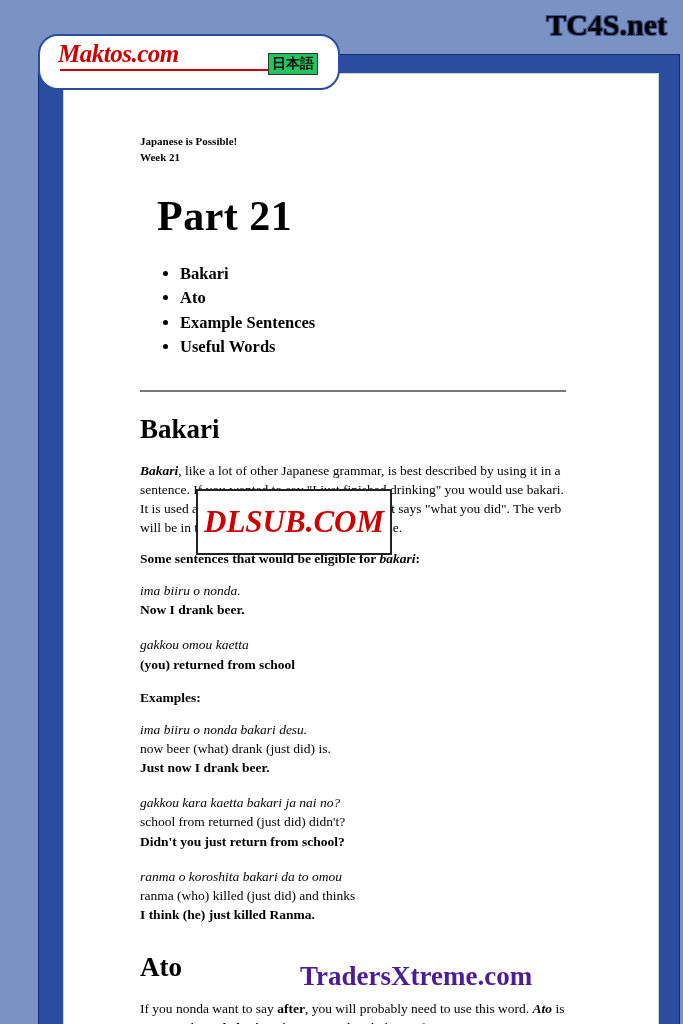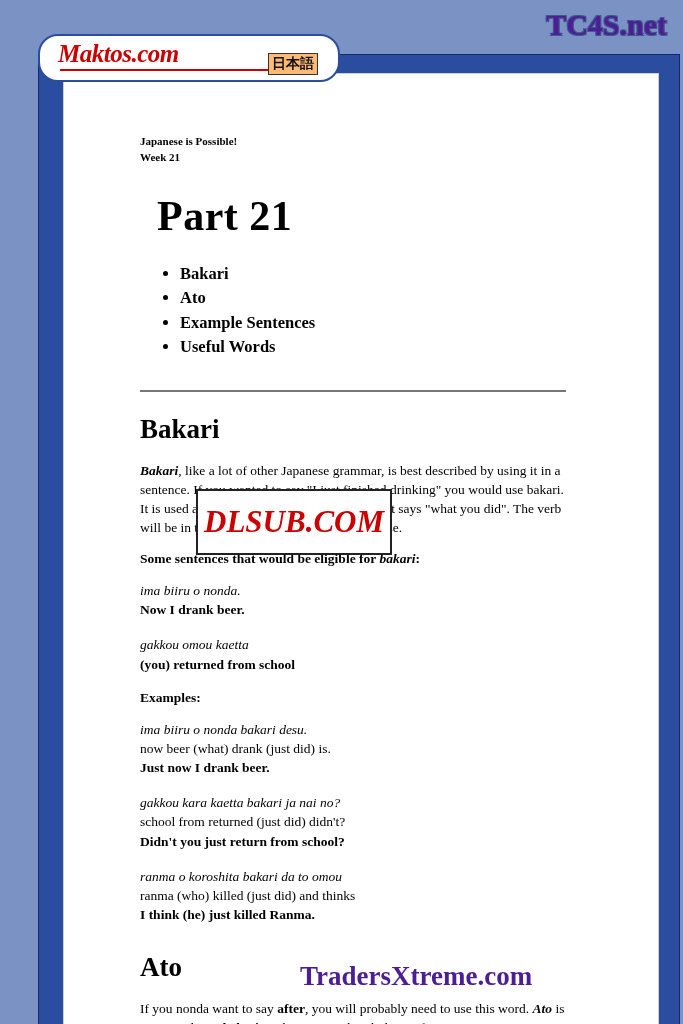--- a/index.html
+++ b/index.html
@@ -43,21 +43,21 @@
     box-shadow: 0 0 0 1px #cfcfcf;
     overflow: hidden;
   }
 
   
   .logo-banner {
     position: absolute;
     left: 20px;
     top: 20px;
     width: 302px;
-    height: 48px;
+    height: 56px;
     background: #ffffff;
     border: 2px solid #2b4da0;
     border-radius: 20px;
     box-sizing: border-box;
   }
   .logo-text {
     position: absolute;
     left: 18px;
     top: 4px;
     font-family: "Liberation Serif", serif;
@@ -76,34 +76,34 @@
     background: #cc0000;
   }
   .logo-jp {
     position: absolute;
     left: 228px;
     top: 17px;
     font-family: "DejaVu Sans", sans-serif;
     font-size: 14px;
     font-weight: bold;
     color: #111111;
-    background: #fdba74;
+    background: #22c55e;
     padding: 1px 3px;
     border: 1px solid #333333;
   }
 
   
   .wm-topright {
     position: absolute;
     right: 16px;
     top: 8px;
     font-family: "Liberation Serif", serif;
     font-weight: bold;
     font-size: 30px;
-    color: #4c1d95;
+    color: #000000;
     text-shadow: 1px 1px 0 #44578f, -1px 1px 0 #44578f, 1px -1px 0 #44578f, -1px -1px 0 #44578f;
   }
 
   
   .content {
     position: absolute;
     left: 76px;
     top: 60px;
     width: 430px;
     color: #000000;

